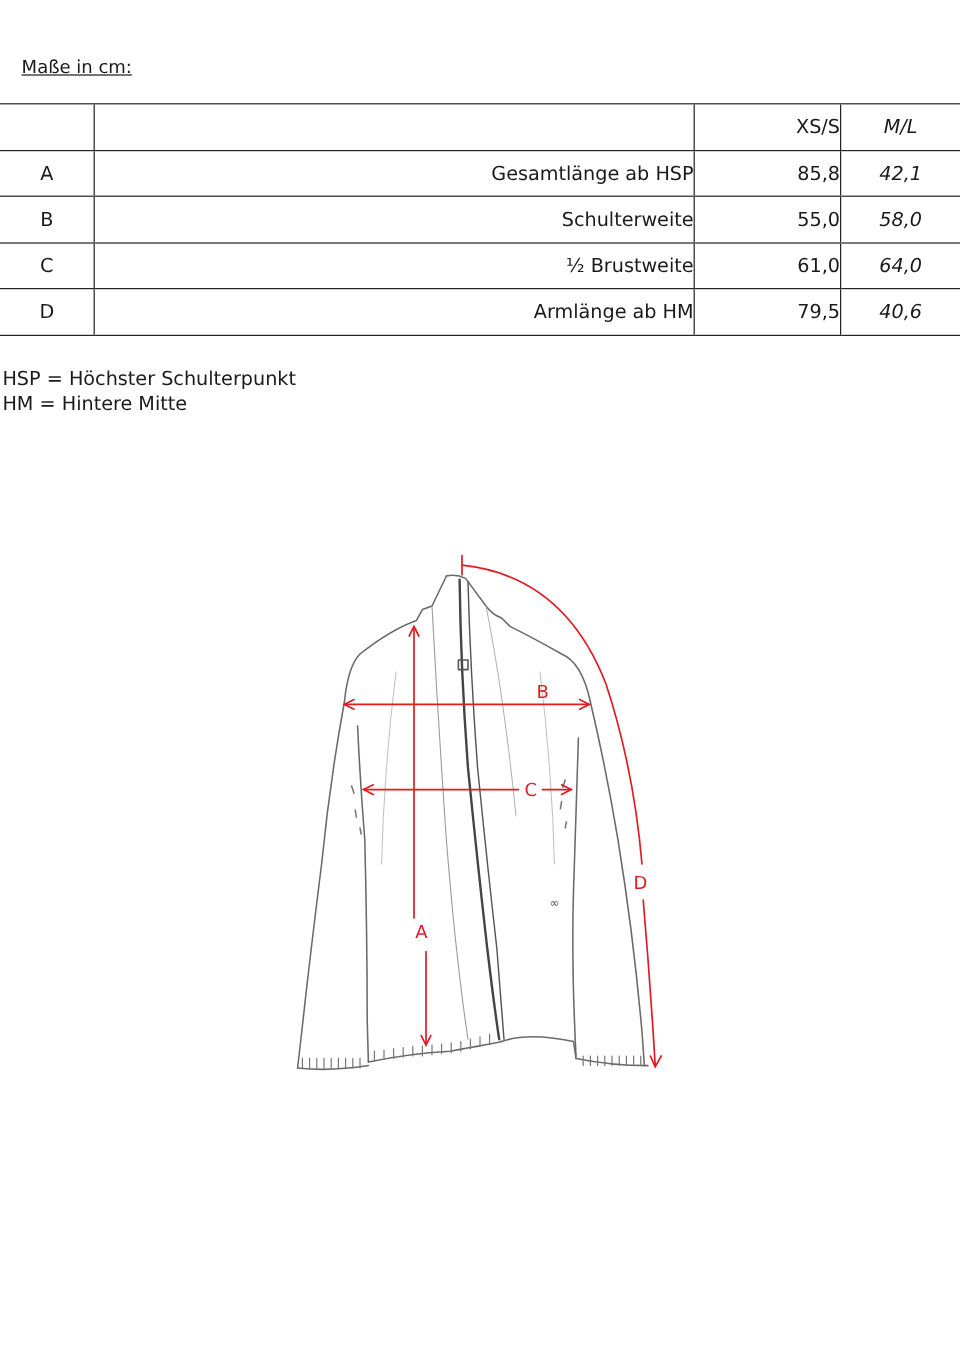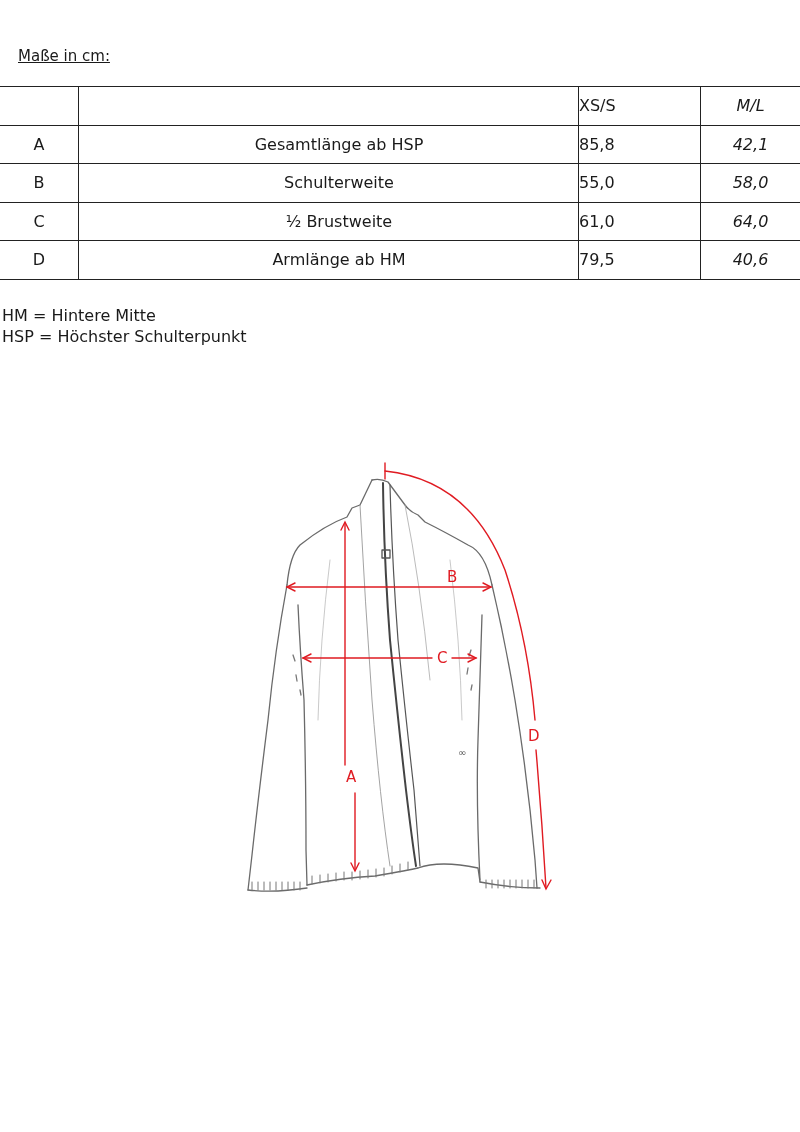--- a/index.html
+++ b/index.html
@@ -5,22 +5,22 @@
     html, body { margin: 0; padding: 0; background: #ffffff; }
     body { width: 800px; height: 1132px; position: relative; overflow: hidden;
            font-family: "DejaVu Sans", sans-serif; color: #1a1a1a; }
     .heading { position: absolute; left: 18px; top: 47px; font-size: 15px; text-decoration: underline; }
     table.sizes { position: absolute; left: 0; top: 86px; width: 800px;
                   border-collapse: collapse; font-size: 16px; }
     table.sizes td { border-top: 1.5px solid #222; border-bottom: 1.5px solid #222;
                      height: 37.5px; padding: 0; }
     table.sizes td + td { border-left: 1.5px solid #222; }
     td.c-code { width: 78px; text-align: center; }
-    td.c-label { width: 478px; text-align: center; padding-left: 21px !important; }
-    td.c-xs { width: 121px; text-align: left; }
+    td.c-label { width: 478px; text-align: right; padding-left: 21px !important; }
+    td.c-xs { width: 121px; text-align: right; }
     td.c-ml { text-align: center; font-style: italic; }
     .notes { position: absolute; left: 2px; top: 305px; font-size: 16px; line-height: 21px; }
     .drawing { position: absolute; left: 230px; top: 455px; width: 340px; height: 450px; }
     .mlabel { font-family: "DejaVu Sans", sans-serif; font-size: 15px; fill: #e01b22; }
   </style>
 </head>
 <body>
 
 <div class="heading">Maße in cm:</div>
 
@@ -53,22 +53,22 @@
   <tr>
     <td class="c-code">D</td>
     <td class="c-label">Armlänge ab HM</td>
     <td class="c-xs">79,5</td>
     <td class="c-ml">40,6</td>
   </tr>
 </tbody>
   </table>
 
 <div class="notes">
+  <div>HSP = Höchster Schulterpunkt</div>
   <div>HM = Hintere Mitte</div>
-  <div>HSP = Höchster Schulterpunkt</div>
 </div>
 
 <svg class="drawing" viewBox="230 455 340 450" xmlns="http://www.w3.org/2000/svg">
 
   <g fill="none" stroke="#6a6a6a" stroke-width="1.3" stroke-linecap="round" stroke-linejoin="round">
 
     <path d="M372 480 Q380 478 388 482 L405 505 Q410 512 418 515 L425 522 Q445 532 468 545 Q485 552 492 585"></path>
     <path d="M372 480 L360 505 L352 508 L347 517 Q325 525 300 545 Q290 555 287 585"></path>
 
     <path d="M287 585 Q275 650 268 720 Q258 800 252 855 L248 890"></path>

